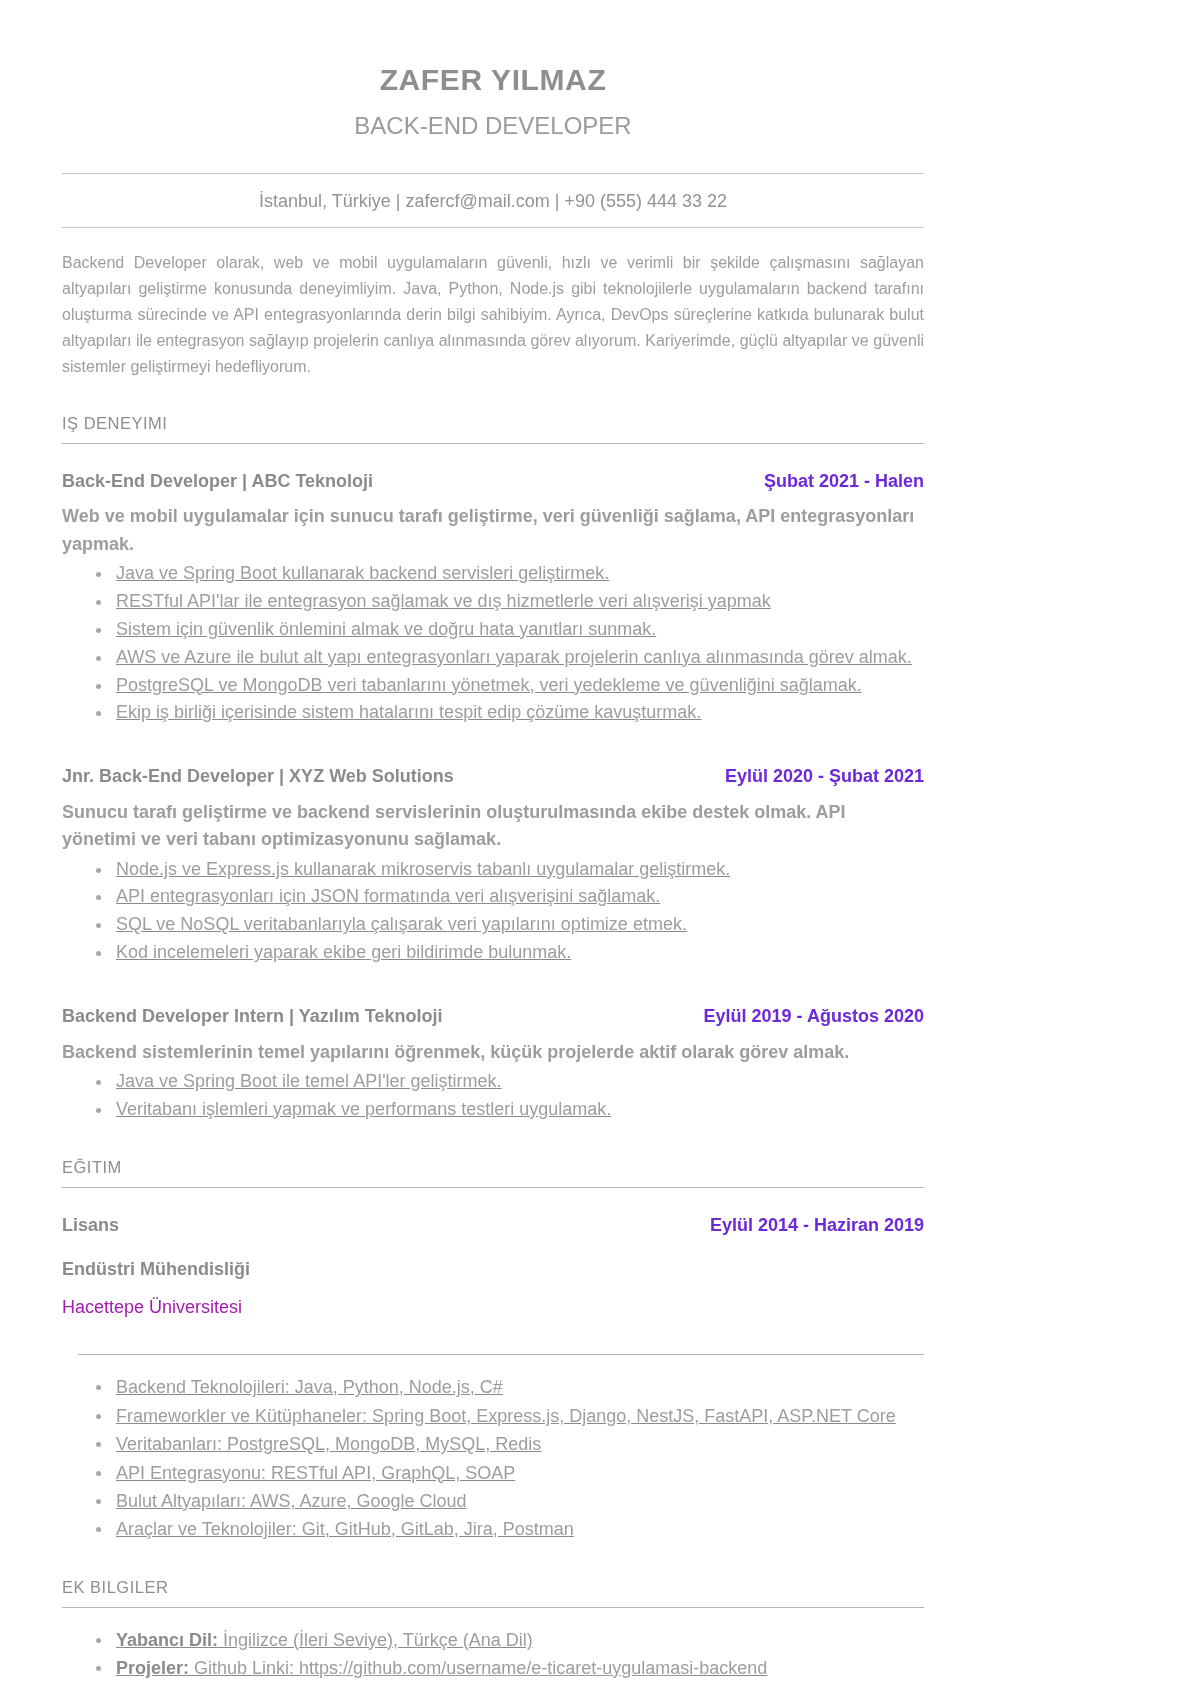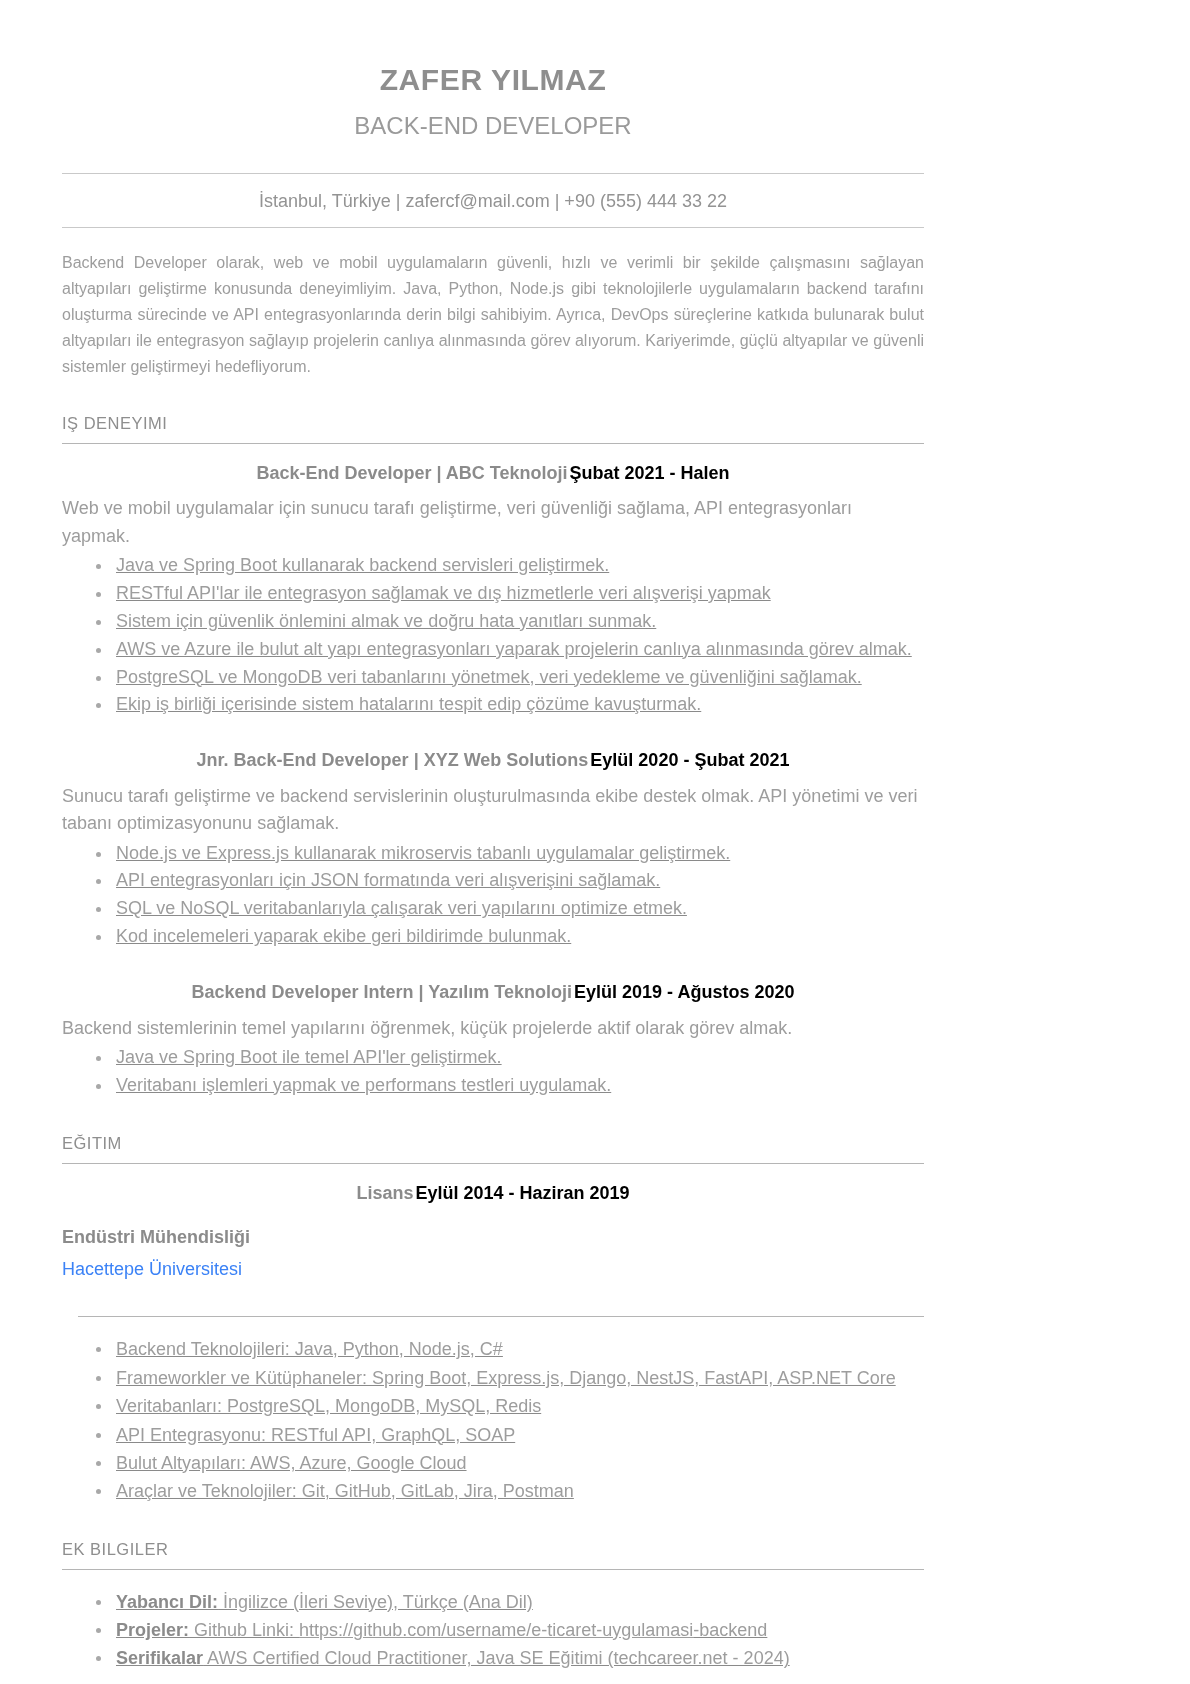--- a/index.html
+++ b/index.html
@@ -93,42 +93,44 @@
     margin-left: 16px;
   }
 
   
   .entry {
     margin-bottom: 22px;
   }
   .entry:last-child { margin-bottom: 0; }
   .entry-head {
     display: flex;
-    justify-content: center;
+    justify-content: space-between;
     align-items: baseline;
     gap: 2px;
   }
   .entry-role {
     font-size: 18px;
     font-weight: bold;
     color: #8b8b8b;
     line-height: 1.25;
   }
   .entry-date {
     font-size: 18px;
     font-weight: bold;
-    color: #000000;
+    color: #6d28d9;
     white-space: nowrap;
     line-height: 1.25;
+    margin-top: 8px;
   }
   .entry-desc {
     font-size: 18px;
     color: #9d9d9d;
     line-height: 1.52;
     margin-top: 11px;
+    font-weight: bold;
   }
 
   ul.bullets {
     margin: 2px 0 0 0;
     padding: 0 0 0 34px;
     list-style: none;
     text-decoration: underline;
   }
   ul.bullets > li {
     font-size: 18px;
@@ -153,23 +155,23 @@
   
   .edu-line2 {
     font-size: 18px;
     font-weight: bold;
     color: #8b8b8b;
     line-height: 1.45;
     margin-top: 20px;
   }
   .edu-line3 {
     font-size: 18px;
-    color: #3b82f6;
+    color: #a21caf;
     line-height: 1.45;
-    margin-top: 6px;
+    margin-top: 12px;
   }
 
   
   .bold-lead {
     font-weight: bold;
     color: #8b8b8b;
   }
   .link {
     color: #9d9d9d;
     text-decoration: underline;

